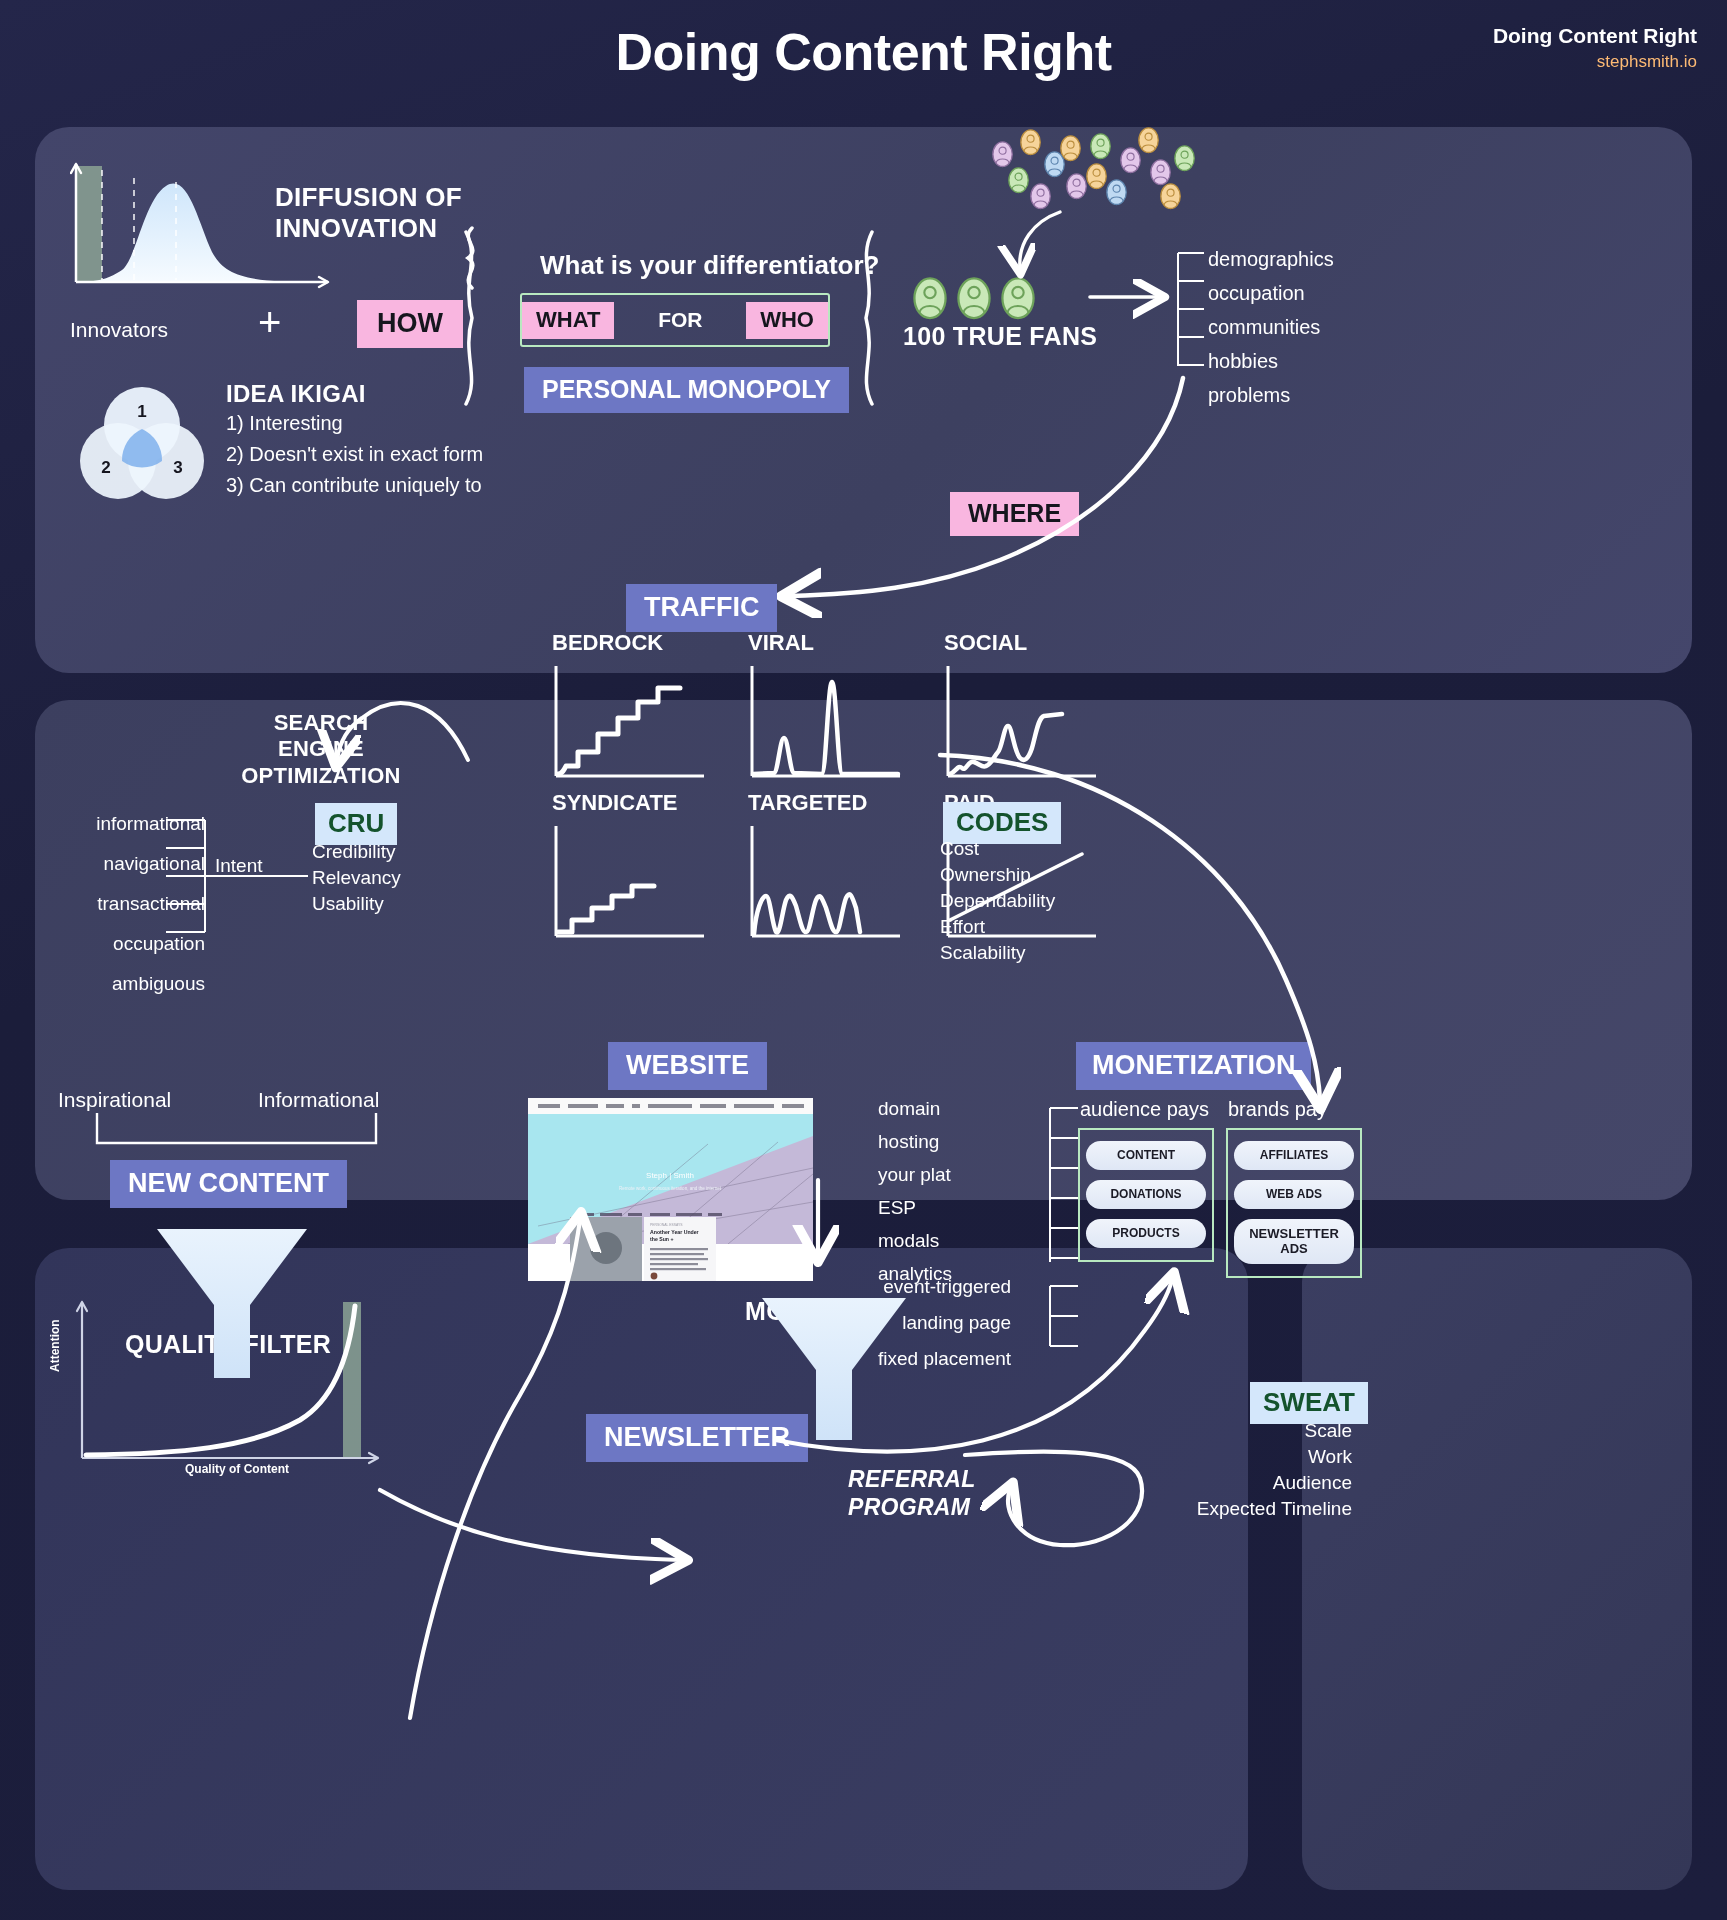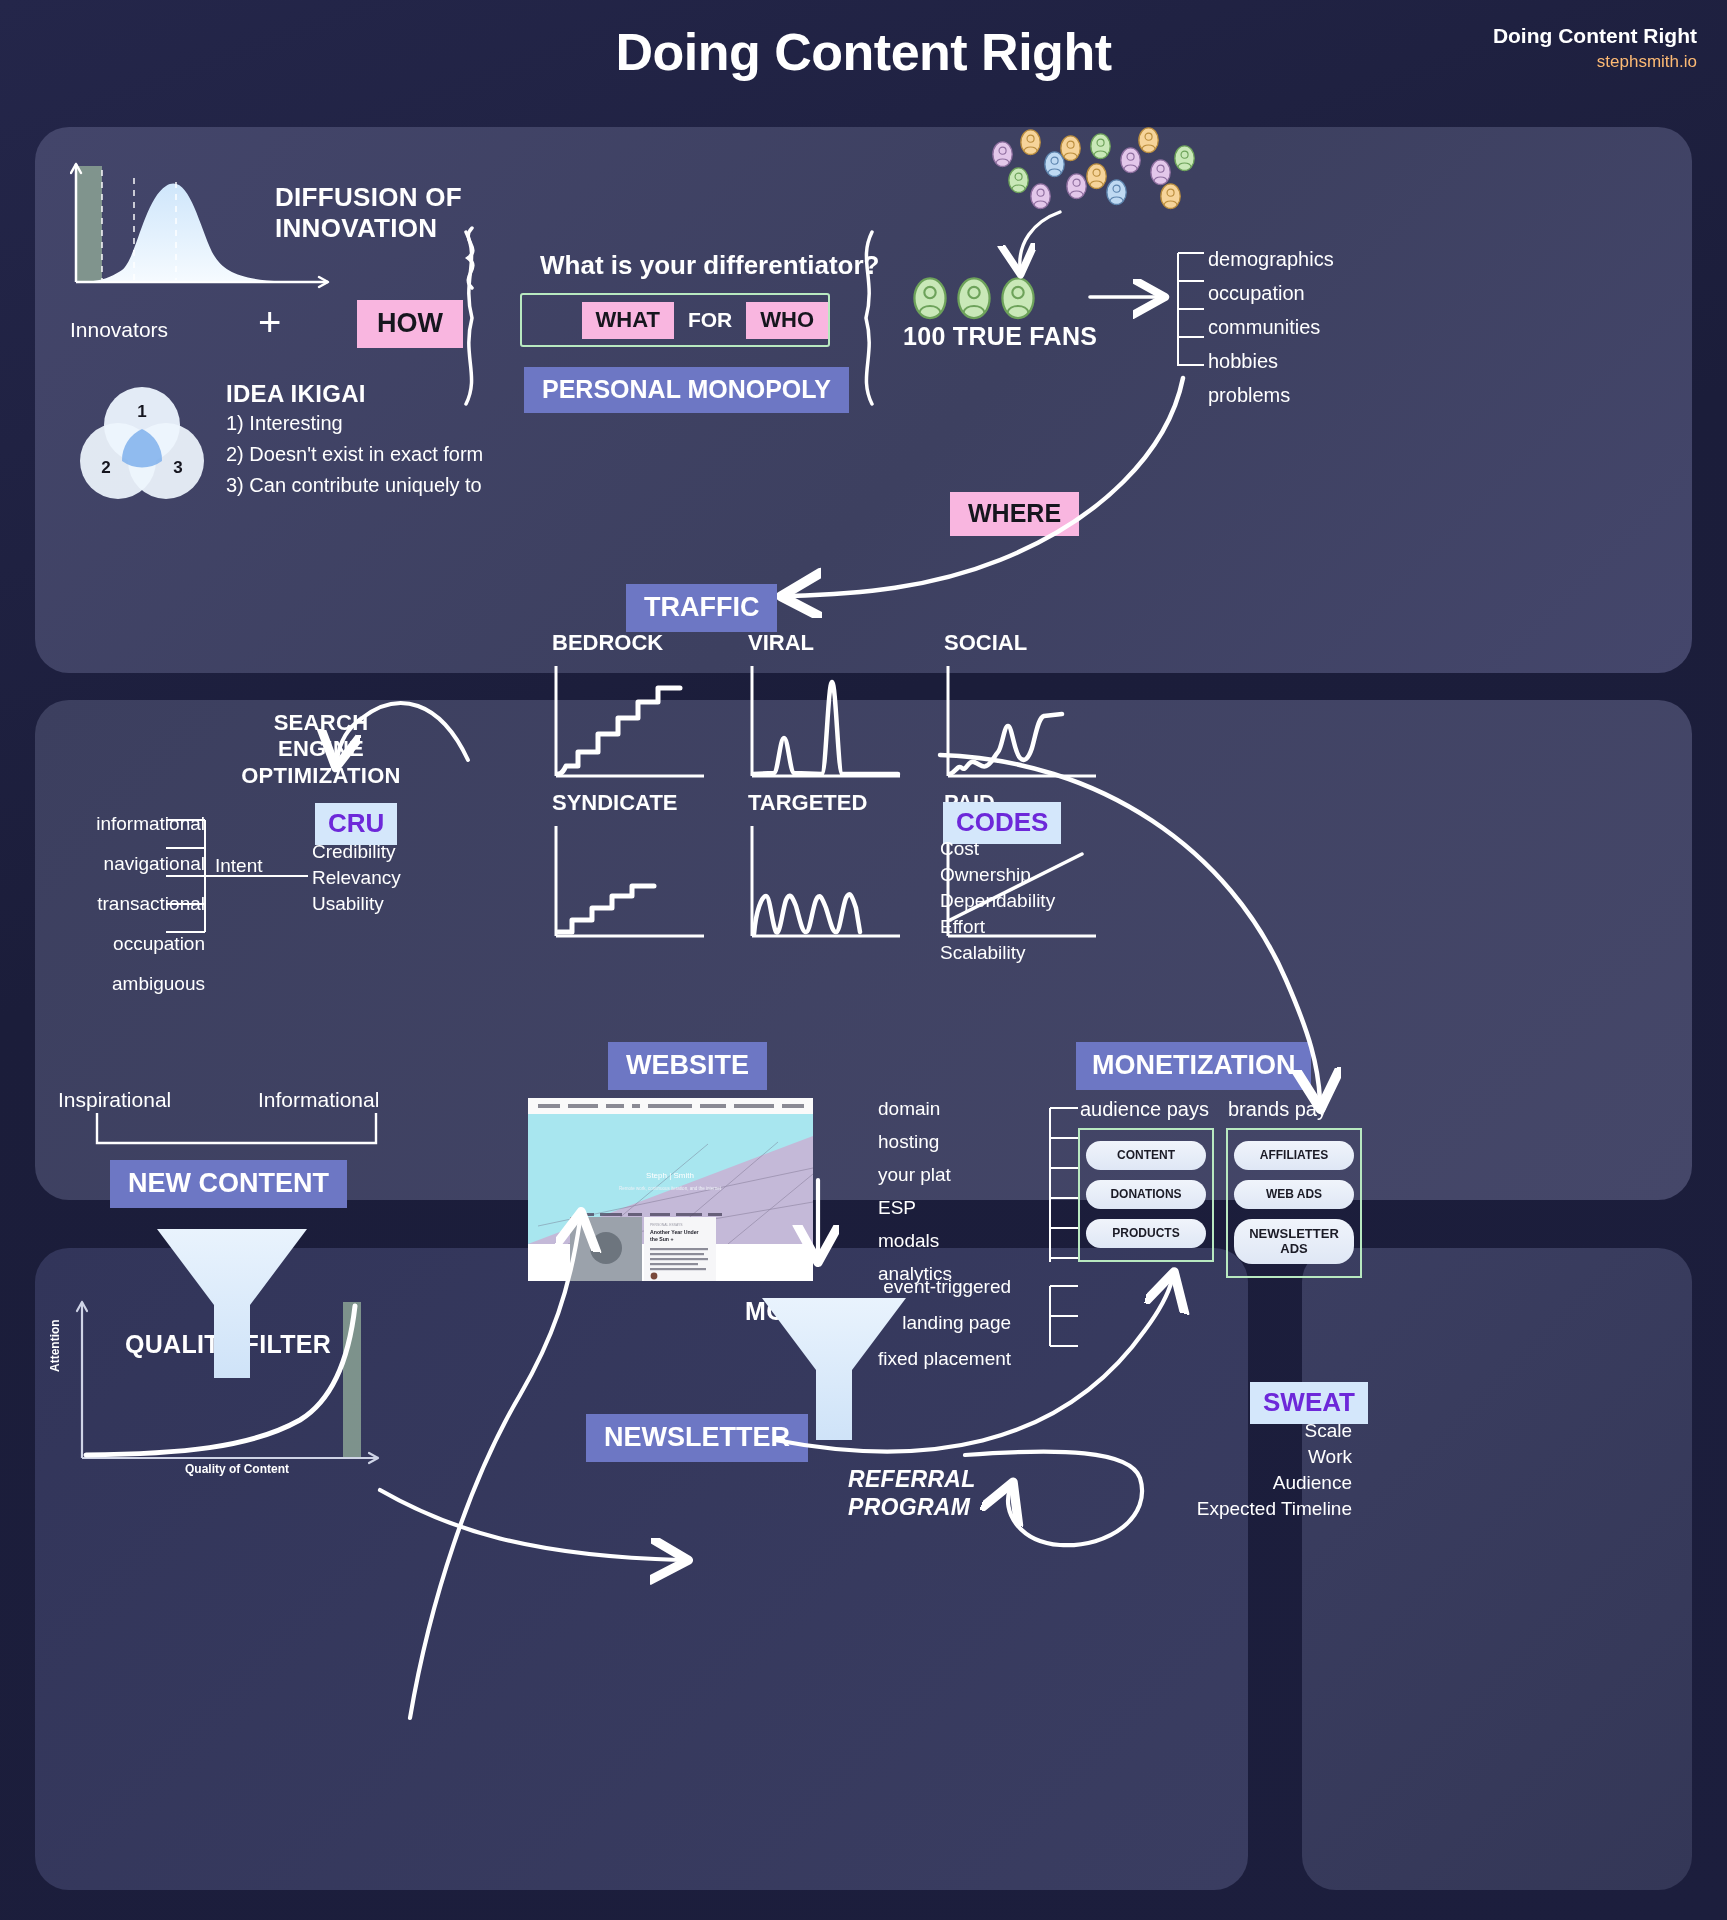--- a/index.html
+++ b/index.html
@@ -30,41 +30,41 @@
   #panel-content  { left:35px; top:1248px; width:1213px; height:642px;
       background:linear-gradient(135deg,#32355a 0%,#3a3d61 100%); }
   #panel-money    { left:1302px; top:1248px; width:390px; height:642px;
       background:linear-gradient(135deg,#3b3e61 0%,#343757 100%); }
 
   
   .hdg { font-weight:bold; letter-spacing:.3px; }
   .pill { display:inline-block; font-weight:bold; }
   .pink { background:#f9b6e0; color:#16161e; }
   .blue { background:#6d77c4; color:#fff; }
-  .lightblue { background:#d4e7fb; color:#6d28d9; }
+  .lightblue { background:#d4e7fb; color:#14532d; }
   .lbl { font-size:19px; color:#fff; }
 
   
   #diffusion { left:70px; top:160px; width:270px; height:145px; }
   #innovators-label { left:70px; top:318px; font-size:21px; color:#fff; }
   #diffusion-title { left:275px; top:182px; width:240px; font-size:26px; line-height:1.18; }
   #plus-sign { left:258px; top:300px; font-size:40px; font-weight:300; color:#fff; }
   #how-pill { left:357px; top:300px; font-size:27px; padding:8px 20px 9px; }
 
   
   #ikigai-venn { left:78px; top:383px; width:128px; height:118px; }
   #ikigai-title { left:226px; top:380px; font-size:24px; }
   #ikigai-list { left:226px; top:412px; }
   #ikigai-list div { font-size:20px; margin-bottom:8px; color:#fff; }
 
   
   #differentiator-q { left:540px; top:250px; font-size:26px; font-weight:bold; }
   #diff-box { left:520px; top:293px; width:310px; height:54px;
       border:2.5px solid #b8e9c0; border-radius:3px; display:flex;
-      align-items:center; justify-content:flex-end; gap:14px; }
+      align-items:center; justify-content:space-between; gap:14px; }
   #diff-box .pill { font-size:22px; padding:5px 14px 6px; }
   #diff-box .for { font-size:21px; font-weight:bold; color:#fff; }
   #monopoly-pill { left:524px; top:367px; font-size:25px; padding:8px 18px 9px; }
 
   
   #fan-cloud { left:990px; top:125px; width:210px; height:115px; }
   #fans-row  { left:913px; top:277px; width:130px; height:40px; display:flex; gap:10px; }
   #fans-label { left:903px; top:322px; font-size:25px; }
   #seg-list { left:1208px; top:248px; }
   #seg-list div { font-size:20px; margin-bottom:11px; }

